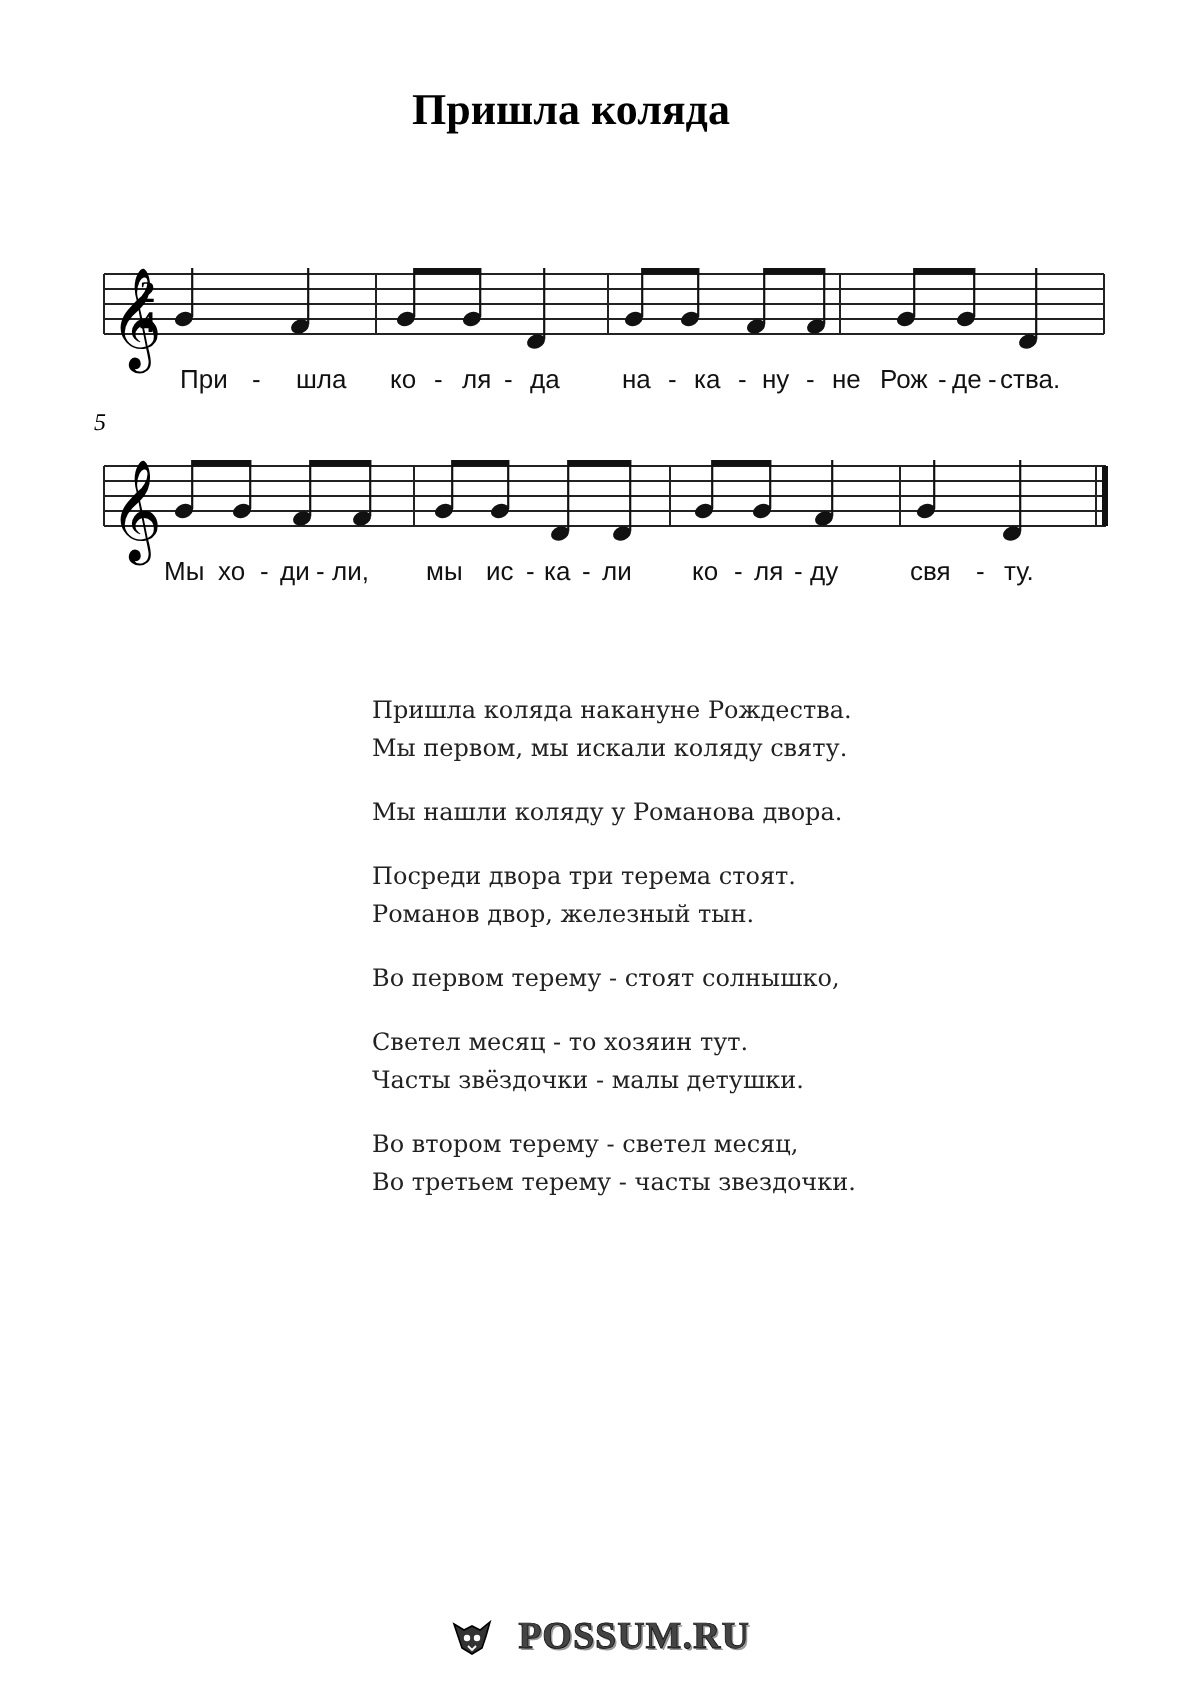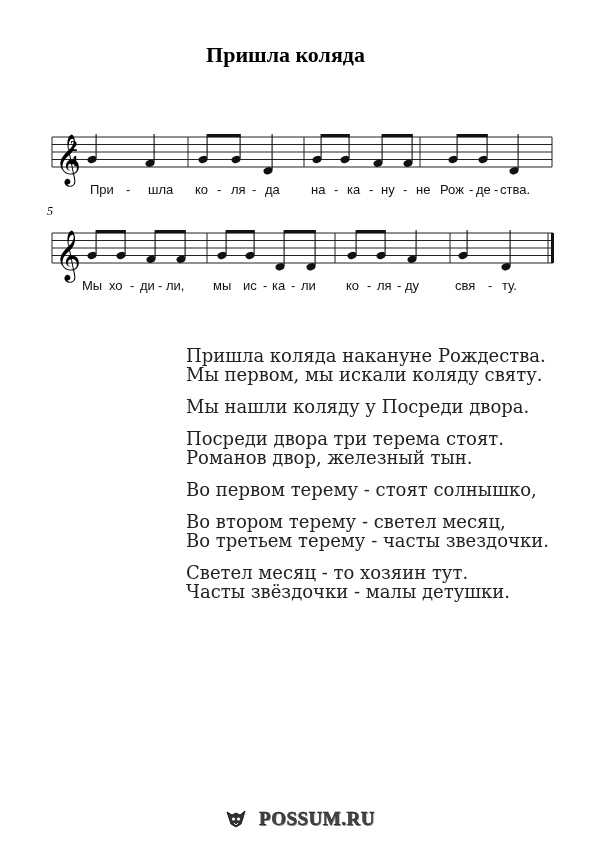--- a/index.html
+++ b/index.html
@@ -1,19 +1,19 @@
 <!DOCTYPE html>
 <html><head>
 <meta charset="utf-8">
 <style>
   html, body { margin:0; padding:0; background:#ffffff; }
   body { width:600px; height:848px; position:relative; overflow:hidden; font-family:"Liberation Serif", serif; color:#000; }
   .title { position:absolute; top:42px; left:0; width:571px; text-align:center; font-family:"Liberation Serif", serif; font-weight:bold; font-size:22px; }
   svg.score { position:absolute; left:0; top:0; }
-  .poem { position:absolute; left:186px; top:346px; font-family:"DejaVu Serif", serif; font-size:18px; line-height:19px; color:#222; }
+  .poem { position:absolute; left:186px; top:346px; font-family:"DejaVu Serif", serif; font-size:12px; line-height:19px; color:#222; }
   .stanza { margin-bottom:13px; }
   .poem p { margin:0; white-space:nowrap; }
   .footer { position:absolute; top:808px; left:0; width:600px; text-align:center; }
   .logo { display:inline-flex; align-items:center; gap:12px; }
   .logo-text { font-family:"Liberation Serif", serif; font-weight:bold; font-size:19px; color:#444; letter-spacing:0.5px; text-shadow:1px 1px 0 #999; -webkit-text-stroke:0.4px #111; }
   .measure-num { font-family:"Liberation Serif", serif; font-style:italic; font-size:12px; }
 </style>
 </head>
 <body>
 
@@ -146,36 +146,36 @@
     <text x="488" y="290" font-size="13" font-family="Liberation Sans, sans-serif" fill="#111">-</text>
     <text x="502" y="290" font-size="13" font-family="Liberation Sans, sans-serif" fill="#111">ту.</text>
   </svg>
 
 <div class="poem" id="poem">
     <div class="stanza">
       <p>Пришла коляда накануне Рождества.</p>
       <p>Мы первом, мы искали коляду святу.</p>
     </div>
     <div class="stanza">
-      <p>Мы нашли коляду у Посреди двора.</p>
+      <p>Мы нашли коляду у Романова двора.</p>
     </div>
     <div class="stanza">
       <p>Посреди двора три терема стоят.</p>
       <p>Романов двор, железный тын.</p>
     </div>
     <div class="stanza">
       <p>Во первом терему - стоят солнышко,</p>
     </div>
     <div class="stanza">
+      <p>Светел месяц - то хозяин тут.</p>
+      <p>Часты звёздочки - малы детушки.</p>
+    </div>
+    <div class="stanza">
       <p>Во втором терему - светел месяц,</p>
       <p>Во третьем терему - часты звездочки.</p>
-    </div>
-    <div class="stanza">
-      <p>Светел месяц - то хозяин тут.</p>
-      <p>Часты звёздочки - малы детушки.</p>
     </div>
   </div>
 
 <div class="footer">
   <span class="logo">
     <svg width="22" height="20" viewBox="0 0 22 20">
       <path d="M2 3 L7 6 L11 4 L15 6 L20 2 L18 9 L16 15 L11 18 L6 15 L4 9 Z" fill="#333" stroke="#000" stroke-width="0.8"></path>
       <circle cx="8.5" cy="10" r="1.6" fill="#fff"></circle>
       <circle cx="13.5" cy="10" r="1.6" fill="#fff"></circle>
       <path d="M9 14 L11 16 L13 14" fill="none" stroke="#fff" stroke-width="0.9"></path>

